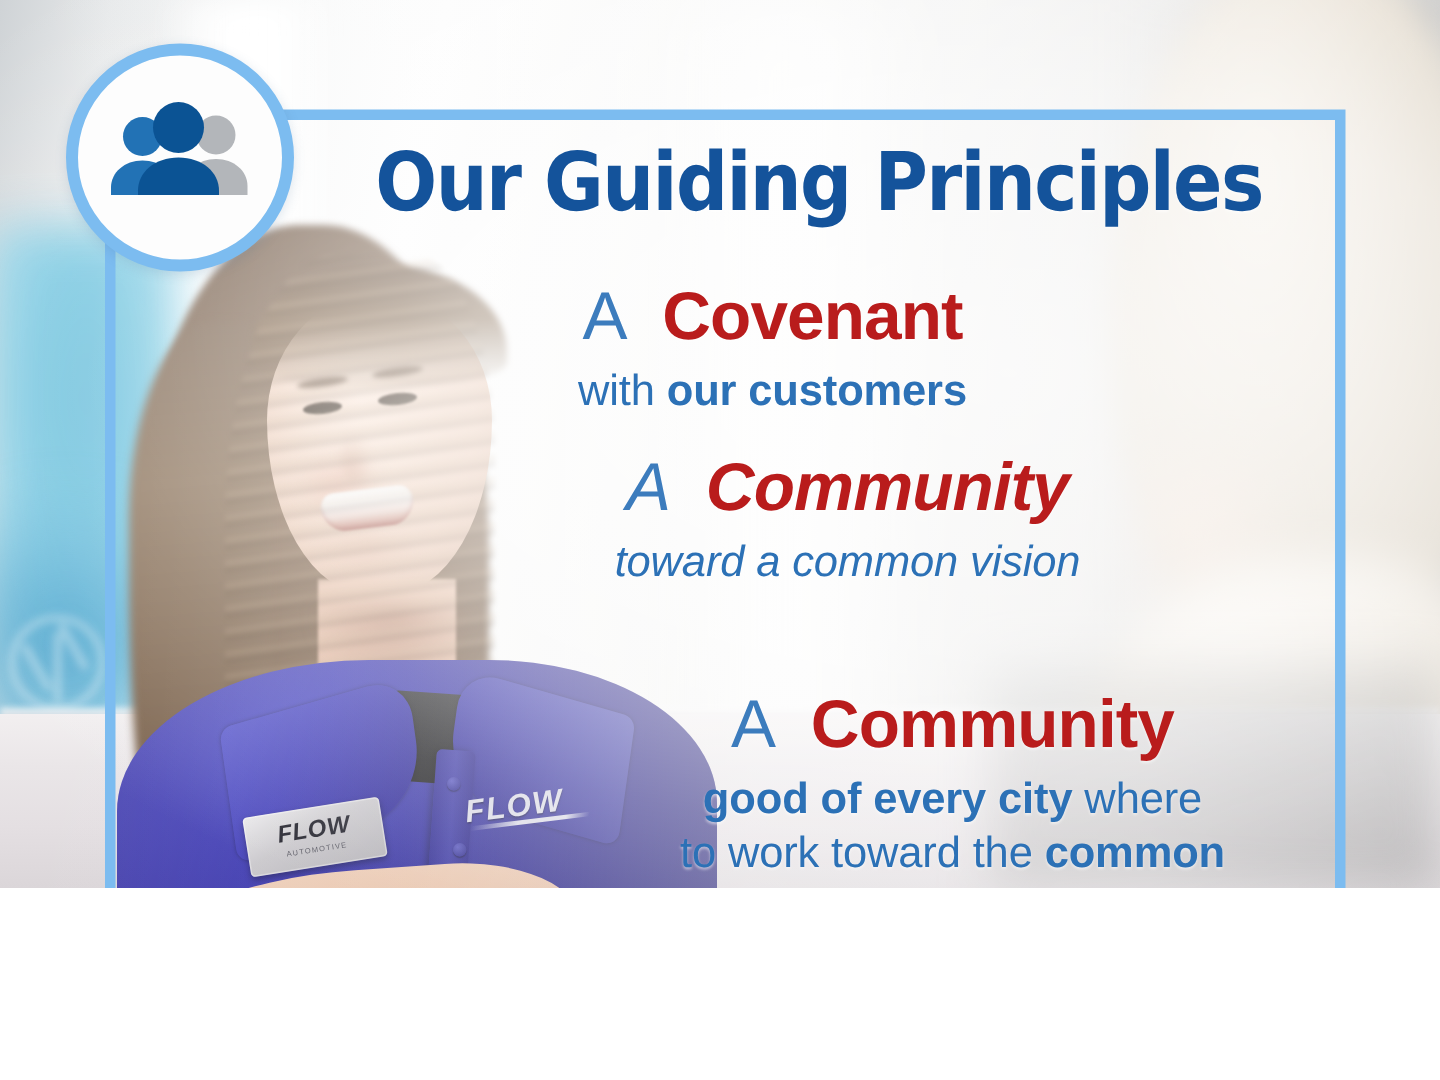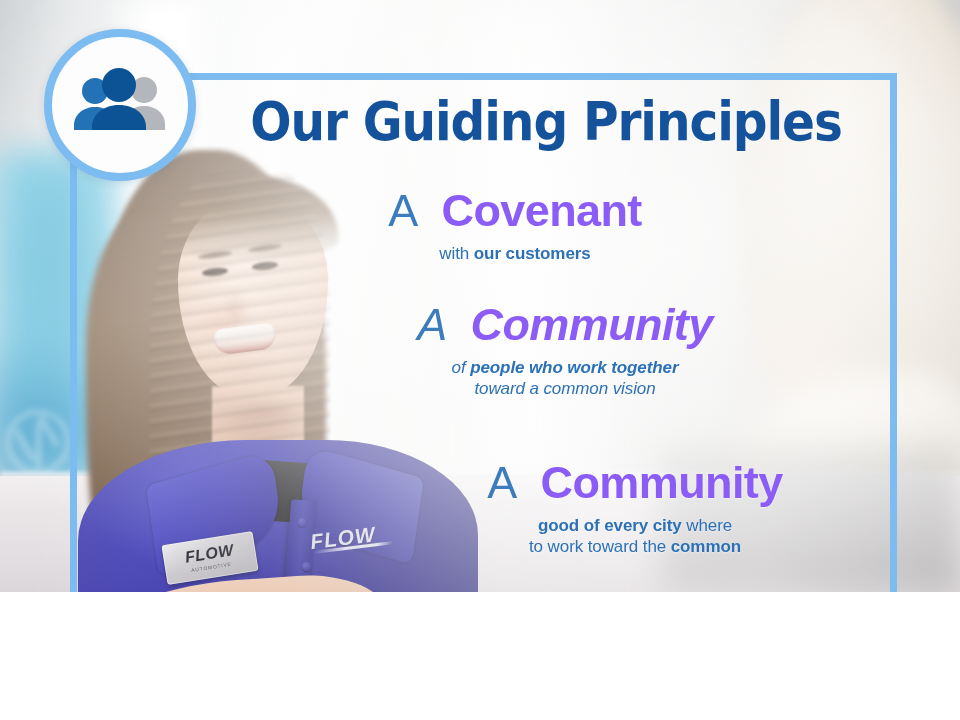--- a/index.html
+++ b/index.html
@@ -363,24 +363,24 @@
   .block { position: absolute; text-align: center; color: #2c71b6; }
   .block .head {
     font-family: "Liberation Sans", sans-serif;
     font-size: 45px;
     line-height: 1.04;
     letter-spacing: -.6px;
     white-space: nowrap;
     text-shadow: 0 1px 2px rgba(255,255,255,.55);
   }
   .block .head .art { font-weight: 400; color: #3c7cbd; }
-  .block .head .key { font-weight: 700; color: #8b5cf6; }
+  .block .head .key { font-weight: 700; color: #b91c1c; }
   .block .sub {
     font-family: "Liberation Sans", sans-serif;
-    font-size: 17px;
+    font-size: 29px;
     line-height: 1.26;
     letter-spacing: -.1px;
     margin-top: 8px;
     text-shadow: 0 1px 2px rgba(255,255,255,.55);
   }
   .block .sub b { font-weight: 700; }
   .block .sub span { font-weight: 400; }
 
   #block-covenant   { left: 300px; top: 188px;  width: 430px; }
   #block-community  { left: 340px; top: 302px;  width: 450px; font-style: italic; }
@@ -479,23 +479,20 @@
     </div>
   </div>
 
   <div class="block" id="block-community" style="color: rgb(44, 113, 182);">
     <div class="head">
       <span class="art">A</span>&nbsp;
       <span class="key">Community</span>
     </div>
     <div class="sub">
       <div>
-        <span>of </span><b>people who work together</b>
-      </div>
-      <div>
         <span>toward a common vision</span>
       </div>
     </div>
   </div>
 
   <div class="block" id="block-commitment" style="color: rgb(44, 113, 182);">
     <div class="head">
       <span class="art">A</span>&nbsp;
       <span class="key">Community</span>
     </div>

